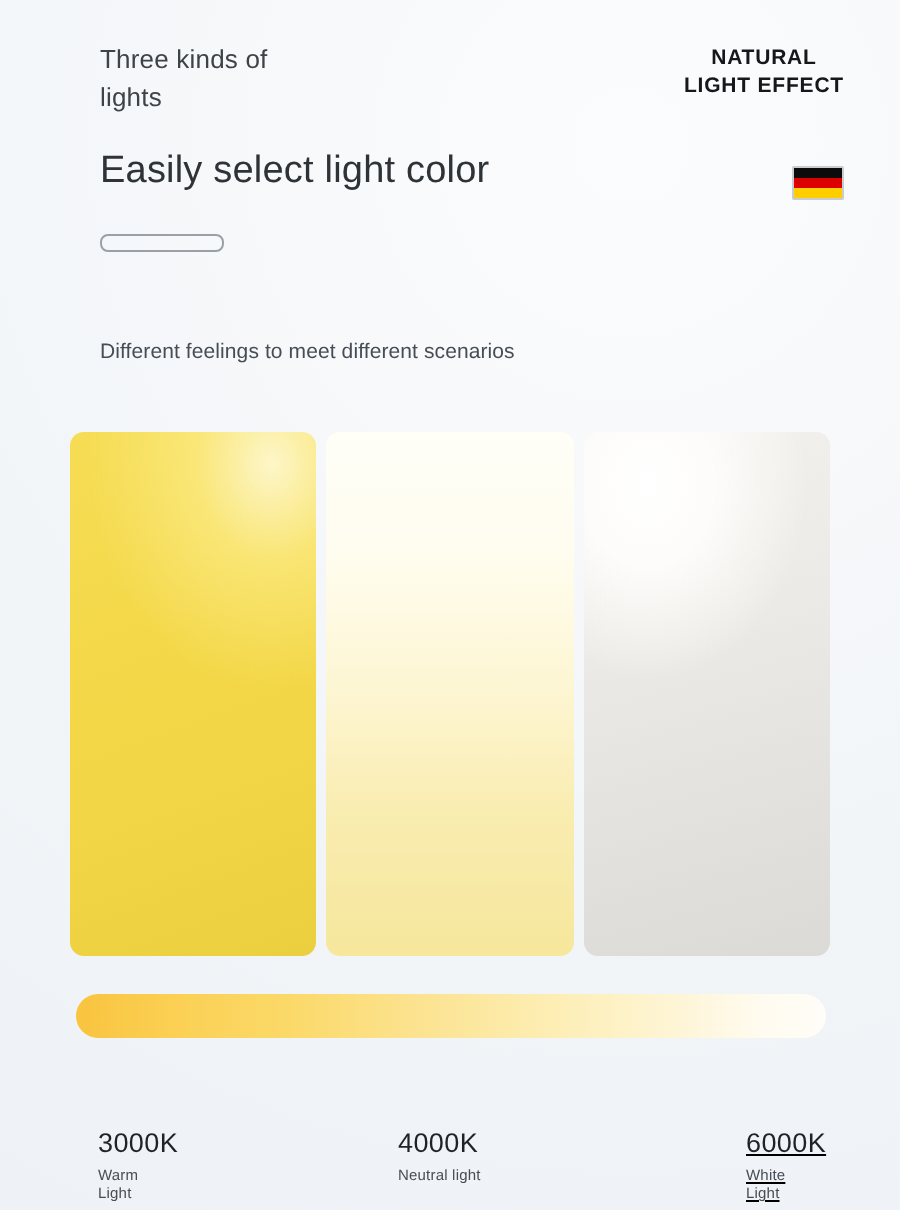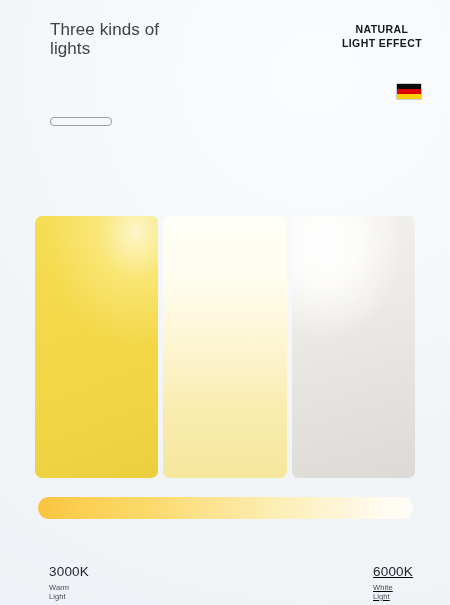--- a/index.html
+++ b/index.html
@@ -33,21 +33,21 @@
     right: 28px;
   }
 
   .headline-row {
     display: flex;
     justify-content: space-between;
     align-items: flex-start;
   }
 
   .kicker {
-    font-size: 17px;
+    font-size: 13px;
     line-height: 19px;
     color: #3e4349;
     font-weight: 400;
     letter-spacing: 0.1px;
     max-width: 190px;
     white-space: pre-line;
   }
 
   .eyebrow {
     text-align: center;
@@ -209,45 +209,51 @@
 
 <div class="page">
 
   <div class="header">
     <div class="headline-row">
       <div class="kicker">Three kinds of
 lights</div>
       <div class="eyebrow">NATURAL
 LIGHT EFFECT</div>
     </div>
+    <div class="title">Easily select light color</div>
   </div>
 
   <div class="flag">
     <span class="b1"></span>
     <span class="b2"></span>
     <span class="b3"></span>
   </div>
 
   <div class="divider-pill"></div>
 
+  <div class="para-large">Different feelings to meet different scenarios</div>
 
   <div class="panels">
     <div class="panel panel-warm"></div>
     <div class="panel panel-neutral"></div>
     <div class="panel panel-white"></div>
   </div>
 
   <div class="temp-bar"></div>
 
   <div class="labels">
     <div class="label-item warm">
       <div class="kelvin">3000K</div>
       <div class="sublabel">Warm
 Light</div>
     </div>
+    <div class="label-item neutral">
+      <div class="kelvin">4000K</div>
+      <div class="sublabel">Neutral light</div>
+    </div>
     <div class="label-item white">
       <div class="kelvin">6000K</div>
       <div class="sublabel">White
 Light</div>
     </div>
   </div>
 
 </div>
 
 </body></html>

